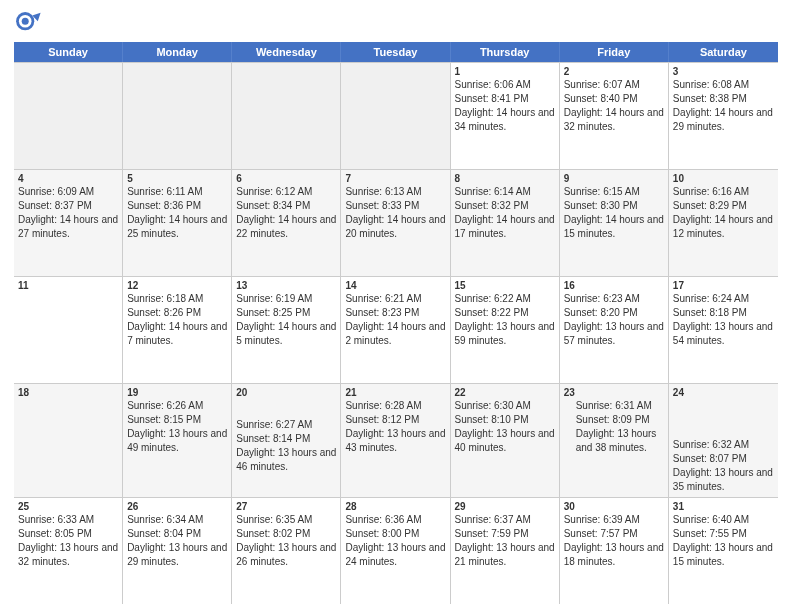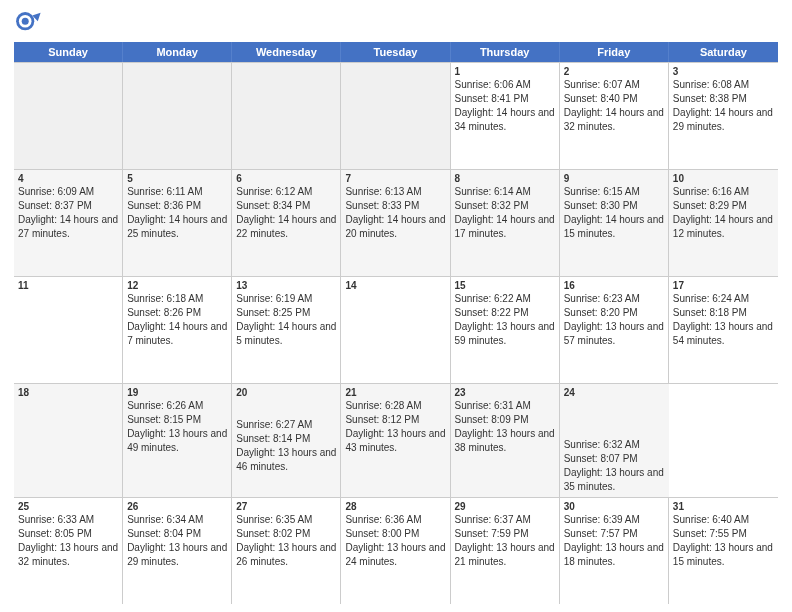--- a/index.html
+++ b/index.html
@@ -225,20 +225,23 @@
 Daylight: 14 hours and 7 minutes.</div>
           </div>
           <div class="cal-cell">
             <span class="day-num">13</span>
             <div class="cell-text" style="white-space: pre-line;">Sunrise: 6:19 AM
 Sunset: 8:25 PM
 Daylight: 14 hours and 5 minutes.</div>
           </div>
           <div class="cal-cell">
             <span class="day-num">14</span>
+            <div class="cell-text" style="white-space: pre-line;">Sunrise: 6:21 AM
+Sunset: 8:23 PM
+Daylight: 14 hours and 2 minutes.</div>
           </div>
           <div class="cal-cell">
             <span class="day-num">15</span>
             <div class="cell-text" style="white-space: pre-line;">Sunrise: 6:22 AM
 Sunset: 8:22 PM
 Daylight: 13 hours and 59 minutes.</div>
           </div>
           <div class="cal-cell">
             <span class="day-num">16</span>
             <div class="cell-text" style="white-space: pre-line;">Sunrise: 6:23 AM
@@ -268,22 +271,28 @@
 Sunset: 8:14 PM
 Daylight: 13 hours and 46 minutes.</div>
           </div>
           <div class="cal-cell shaded">
             <span class="day-num">21</span>
             <div class="cell-text" style="white-space: pre-line;">Sunrise: 6:28 AM
 Sunset: 8:12 PM
 Daylight: 13 hours and 43 minutes.</div>
           </div>
           <div class="cal-cell shaded">
+            <span class="day-num">22</span>
+            <div class="cell-text" style="white-space: pre-line;">Sunrise: 6:30 AM
+Sunset: 8:10 PM
+Daylight: 13 hours and 40 minutes.</div>
+          </div>
+          <div class="cal-cell shaded">
             <span class="day-num">23</span>
-            <div class="cell-text" style="white-space: pre-line;">Sunrise: 6:31 AM
+            <div class="cell-text" style="white-space: pre-line; margin-left: 12px;">Sunrise: 6:31 AM
 Sunset: 8:09 PM
 Daylight: 13 hours and 38 minutes.</div>
           </div>
           <div class="cal-cell shaded">
             <span class="day-num">24</span>
             <div class="cell-text" style="white-space: pre-line; margin-top: 40px;">Sunrise: 6:32 AM
 Sunset: 8:07 PM
 Daylight: 13 hours and 35 minutes.</div>
           </div>
         </div>

